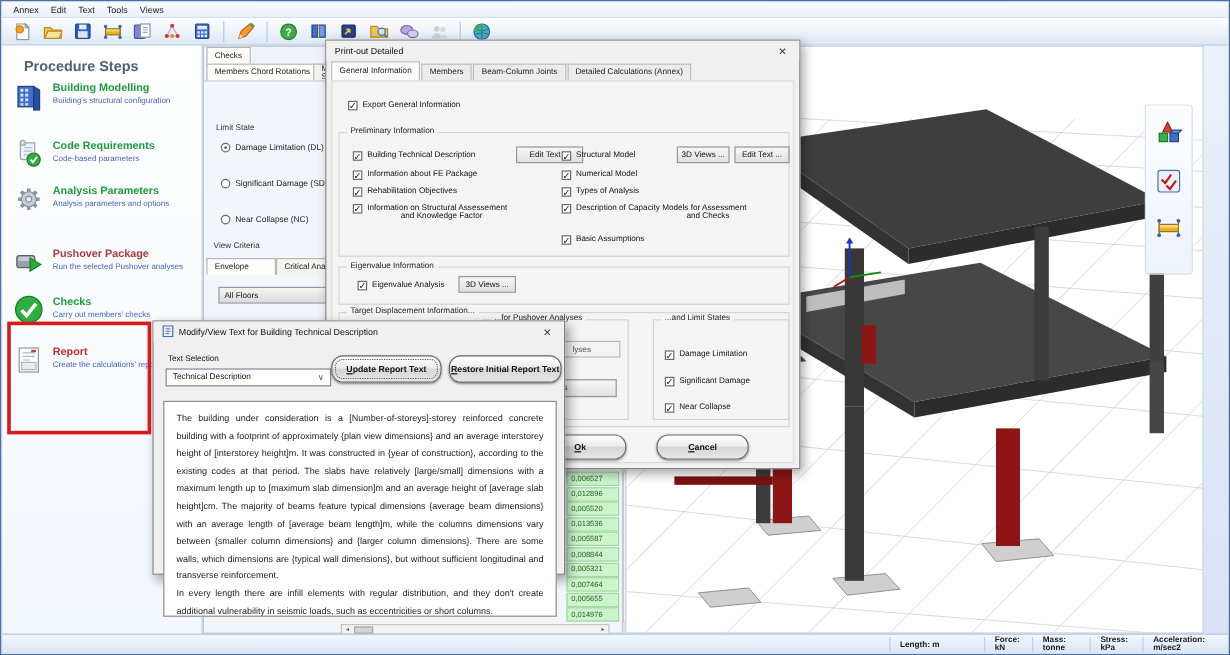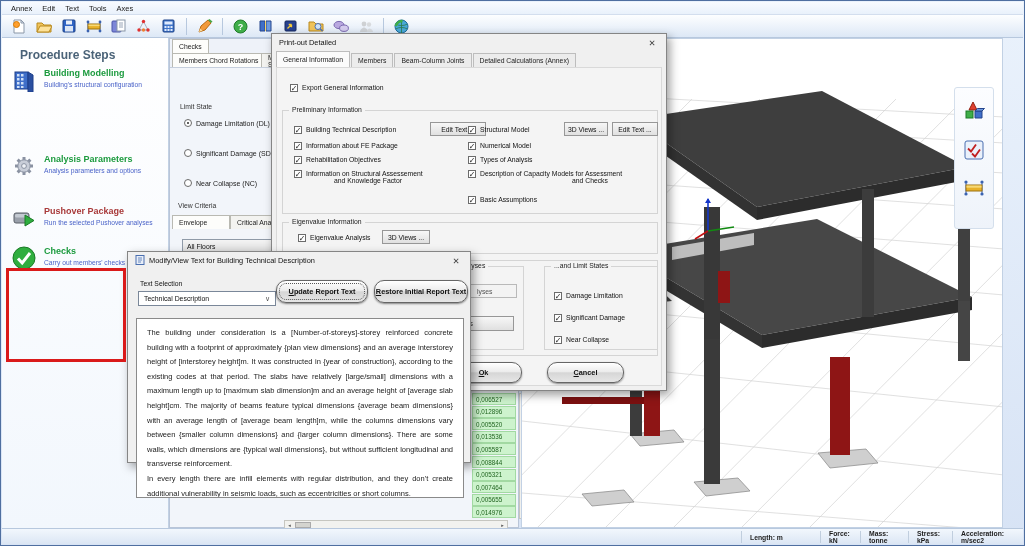--- a/index.html
+++ b/index.html
@@ -108,21 +108,21 @@
 </head>
 <body>
 
 <div class="window">
 
   <div class="menubar">
     <span class="menu-item">Annex</span>
     <span class="menu-item">Edit</span>
     <span class="menu-item">Text</span>
     <span class="menu-item">Tools</span>
-    <span class="menu-item">Axes</span>
+    <span class="menu-item">Views</span>
   </div>
 
   <div class="toolbar">
     <span class="tbtn">
         <svg width="15" height="15">
           <path d="M3 1h7l3 3v10H3z" fill="#fff" stroke="#8a97a8"></path>
           <path d="M10 1l3 3h-3z" fill="#dfe6ef" stroke="#8a97a8"></path>
           <circle cx="5.5" cy="5.5" r="3" fill="#ff9f2e" stroke="#d97b00"></circle>
         </svg>
       </span>
@@ -256,20 +256,33 @@
               <rect x="9" y="14" width="2.5" height="2.5"></rect>
               <rect x="5" y="18" width="2.5" height="2"></rect>
               <rect x="9" y="18" width="2.5" height="2"></rect>
             </g>
           </svg>
         </span>
       <span class="sb-t green">Building Modelling</span>
       <span class="sb-s">Building's structural configuration</span>
     </div>
 
+    <div class="sb-item" style="top:76px">
+      <span class="sb-icon">
+          <svg width="24" height="24">
+            <path d="M5 3h12v14H7a2 2 0 01-2-2z" fill="#eef1f6" stroke="#9aa6b8"></path>
+            <path d="M5 3a2 2 0 114 0v2H5z" fill="#d8dee8" stroke="#9aa6b8"></path>
+            <path d="M8 7h7M8 10h7M8 13h5" stroke="#b8c2d0"></path>
+            <circle cx="16" cy="17" r="5.5" fill="#2fae3f" stroke="#1a7a26"></circle>
+            <path d="M13.4 17l2 2.2 3.4-4.4" stroke="#fff" stroke-width="1.6" fill="none"></path>
+          </svg>
+        </span>
+      <span class="sb-t green">Code Requirements</span>
+      <span class="sb-s">Code-based parameters</span>
+    </div>
 
     <div class="sb-item" style="top:114px">
       <span class="sb-icon">
           <svg width="24" height="24">
             <g stroke="#8a92a2" stroke-width="3">
               <path d="M12 3v4M12 17v4M3 12h4M17 12h4M5.6 5.6l2.8 2.8M15.6 15.6l2.8 2.8M18.4 5.6l-2.8 2.8M8.4 15.6l-2.8 2.8"></path>
             </g>
             <circle cx="12" cy="12" r="6.2" fill="#c8cdd8" stroke="#8a92a2"></circle>
             <circle cx="12" cy="12" r="2.4" fill="#eef1f6" stroke="#8a92a2"></circle>
           </svg>
@@ -294,20 +307,32 @@
       <span class="sb-icon">
           <svg width="26" height="26">
             <circle cx="13" cy="13" r="11" fill="#2fae3f" stroke="#1a7a26"></circle>
             <path d="M7 13.5l4.2 4.5L19 8" stroke="#fff" stroke-width="3" fill="none"></path>
           </svg>
         </span>
       <span class="sb-t green">Checks</span>
       <span class="sb-s">Carry out members' checks</span>
     </div>
 
+    <div class="sb-item" style="top:248px">
+      <span class="sb-icon">
+          <svg width="24" height="24">
+            <rect x="4" y="2" width="16" height="20" fill="#fff" stroke="#8a97a8"></rect>
+            <path d="M7 6h10M7 9h10M7 12h6" stroke="#aab6c6"></path>
+            <rect x="6" y="14" width="12" height="6" fill="#e8edf4" stroke="#aab6c6"></rect>
+            <path d="M14 4.5h4" stroke="#c04040" stroke-width="2"></path>
+          </svg>
+        </span>
+      <span class="sb-t red">Report</span>
+      <span class="sb-s">Create the calculations' report</span>
+    </div>
   </div>
 
   <div class="checks">
     <div class="mini-tab active" style="left:2px; top:0; ">Checks</div>
     <div class="mini-tab active" style="left:2px; top:14px;">Members Chord Rotations</div>
     <div class="mini-tab" style="left:91px; top:14px; width:48px; overflow:hidden;">Members Sh</div>
     <div style="position:absolute; left:0; top:28px; right:0; bottom:0; background:#f2f5fa; border-top:1px solid #c6cfdd;"></div>
 
     <div class="label-s" style="left:10px; top:64px;">Limit State</div>
     <div class="radio-row" style="left:14px; top:80px;">
@@ -559,21 +584,21 @@
     </div>
     <div class="cb-row" style="left:282px; top:302px;">
       <span class="cb checked"></span>
       <span>Near Collapse</span>
     </div>
 
     <div class="glossy" style="left:173px; top:328px; width:77px; height:21px;"><u>O</u>k</div>
     <div class="glossy" style="left:275px; top:328px; width:77px; height:21px;"><u>C</u>ancel</div>
   </div>
 
-  <div class="dialog" style="left:126px; top:250px; width:344px; height:212px; z-index:20;">
+  <div class="dialog" style="left:126px; top:266px; width:344px; height:212px; z-index:20;">
     <div class="dlg-title">
       <span><svg width="10" height="10">
             <rect x="1" y="0.5" width="8" height="9" fill="#e8eef8" stroke="#4a6fb0"></rect>
             <path d="M3 3h4M3 5h4M3 7h3" stroke="#4a6fb0" stroke-width=".8"></path>
           </svg></span>
       <span>Modify/View Text for Building Technical Description</span>
       <span class="dlg-x">✕</span>
     </div>
     <div class="label-s" style="left:12px; top:28px; color:#111;">Text Selection</div>
     <div class="mod-combo" style="left:10px; top:39px; width:138px; height:15px;">

